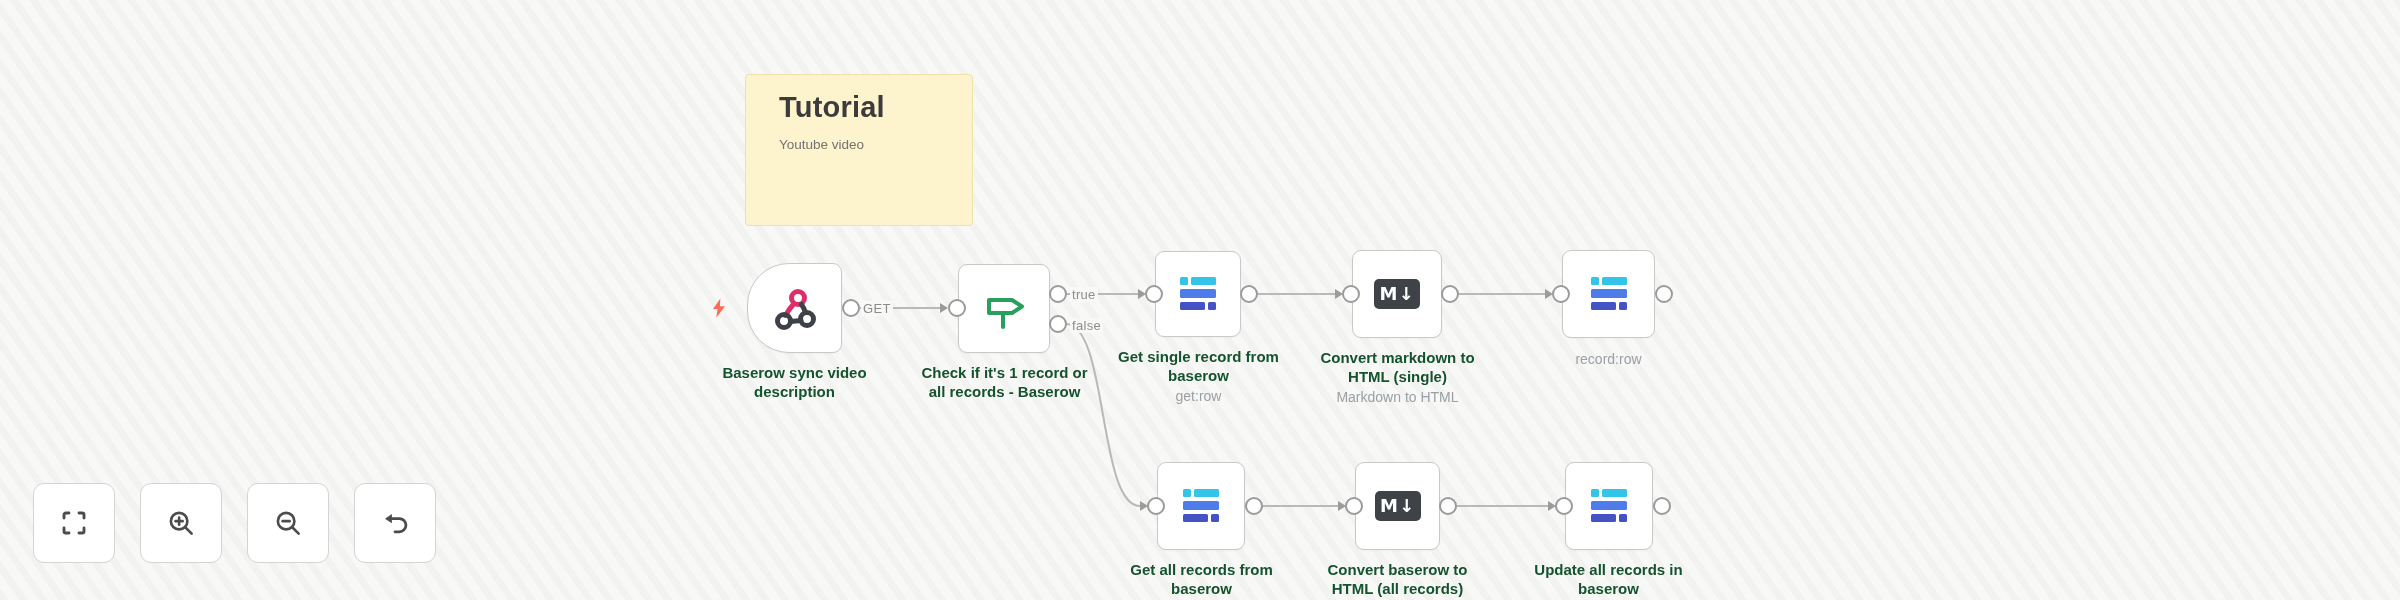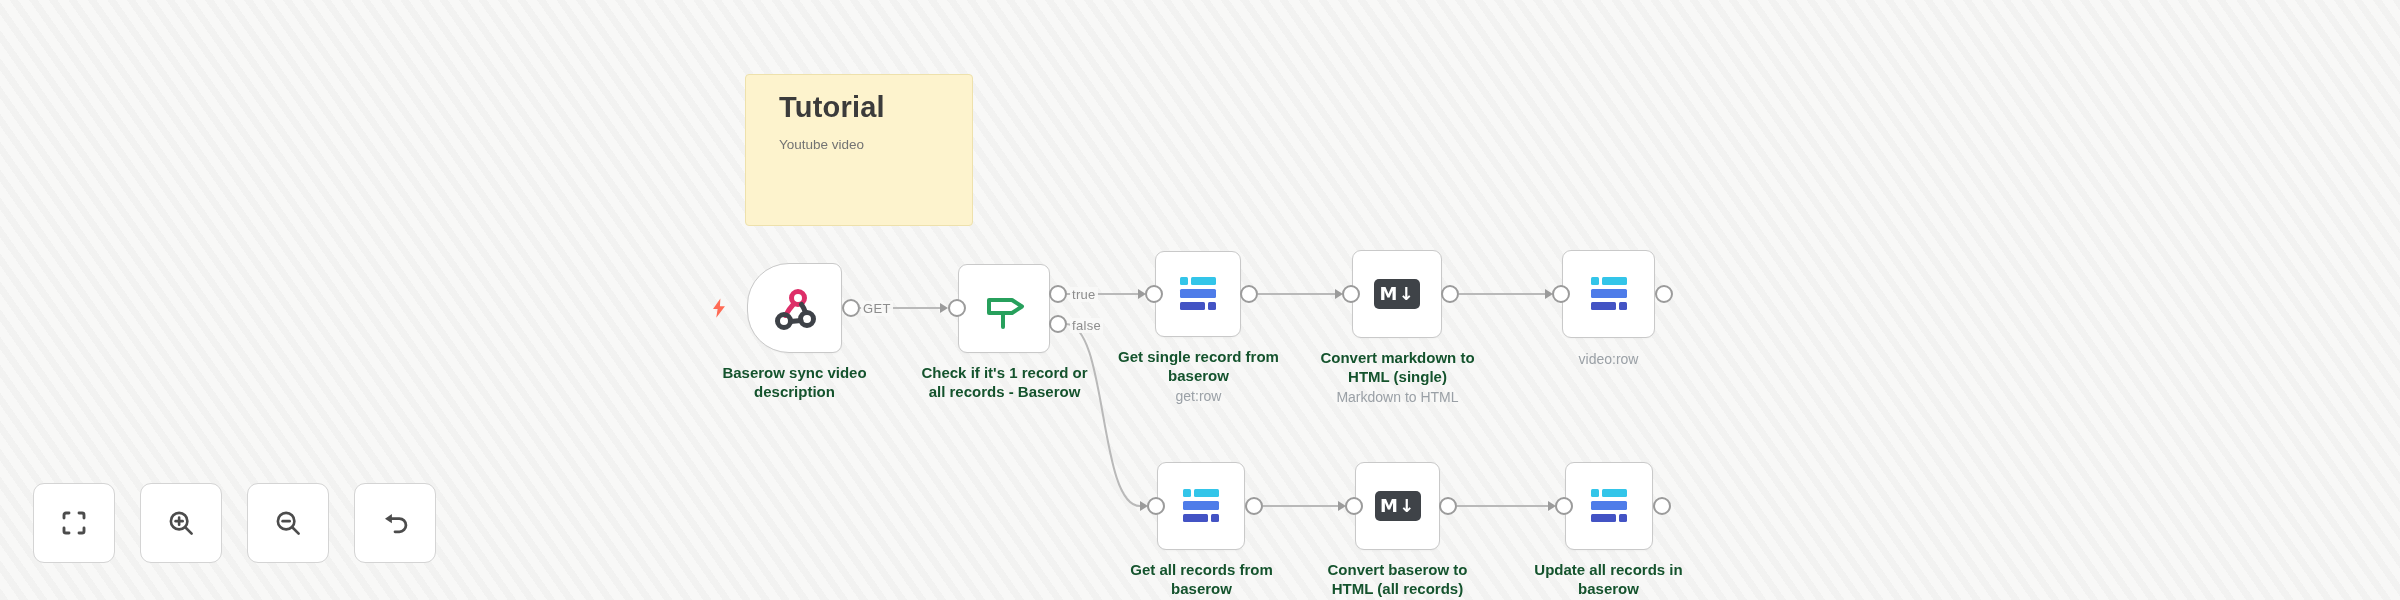--- a/index.html
+++ b/index.html
@@ -129,21 +129,21 @@
   <div class="node" style="left:1562px;top:250px;width:93px;height:88px;">
     <svg width="52" height="52" viewBox="0 0 52 52">
       <rect x="8" y="9" width="8" height="8" rx="1.5" fill="#33c5e9"></rect>
       <rect x="19" y="9" width="25" height="8" rx="1.5" fill="#33c5e9"></rect>
       <rect x="8" y="21" width="36" height="9" rx="1.5" fill="#4e7ce9"></rect>
       <rect x="8" y="34" width="25" height="8" rx="1.5" fill="#4353c4"></rect>
       <rect x="36" y="34" width="8" height="8" rx="1.5" fill="#4353c4"></rect>
     </svg>
   </div>
   <div class="node-label" style="left:1521px;top:348px;">
-    <div class="node-sub">video:row</div>
+    <div class="node-sub">record:row</div>
   </div>
 
   <div class="node" style="left:1157px;top:462px;width:88px;height:88px;">
     <svg width="52" height="52" viewBox="0 0 52 52">
       <rect x="8" y="9" width="8" height="8" rx="1.5" fill="#33c5e9"></rect>
       <rect x="19" y="9" width="25" height="8" rx="1.5" fill="#33c5e9"></rect>
       <rect x="8" y="21" width="36" height="9" rx="1.5" fill="#4e7ce9"></rect>
       <rect x="8" y="34" width="25" height="8" rx="1.5" fill="#4353c4"></rect>
       <rect x="36" y="34" width="8" height="8" rx="1.5" fill="#4353c4"></rect>
     </svg>

